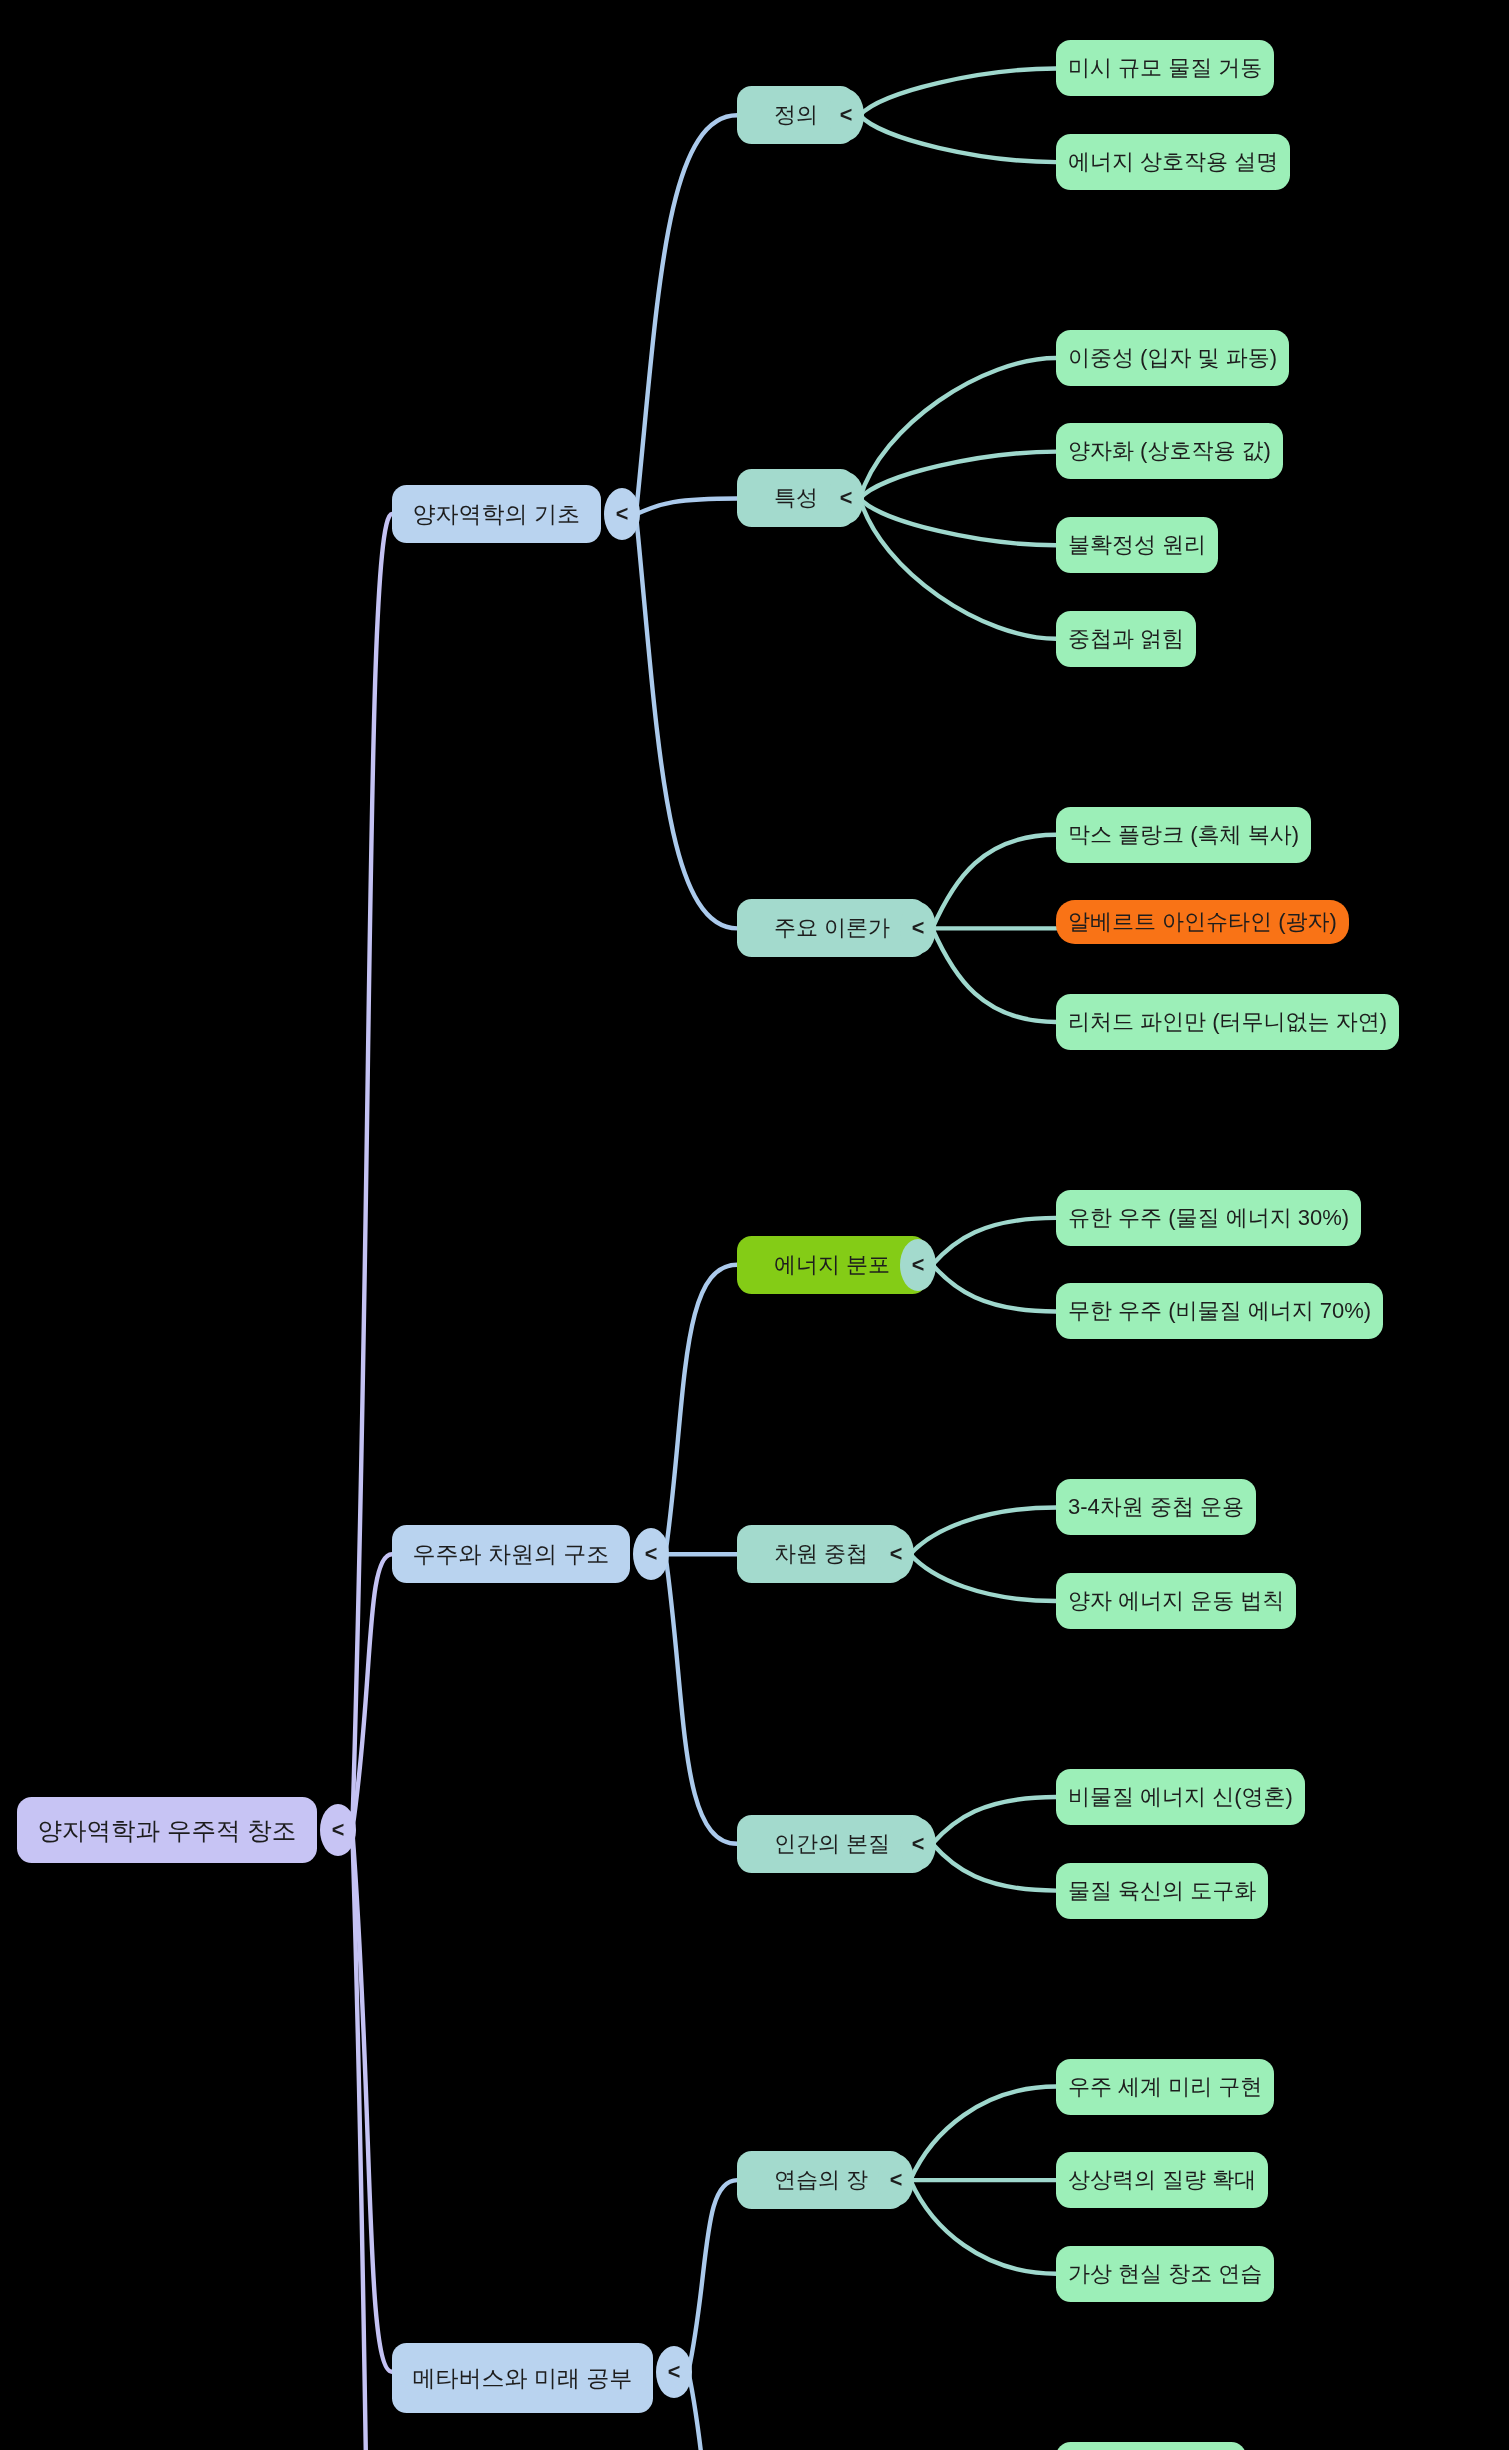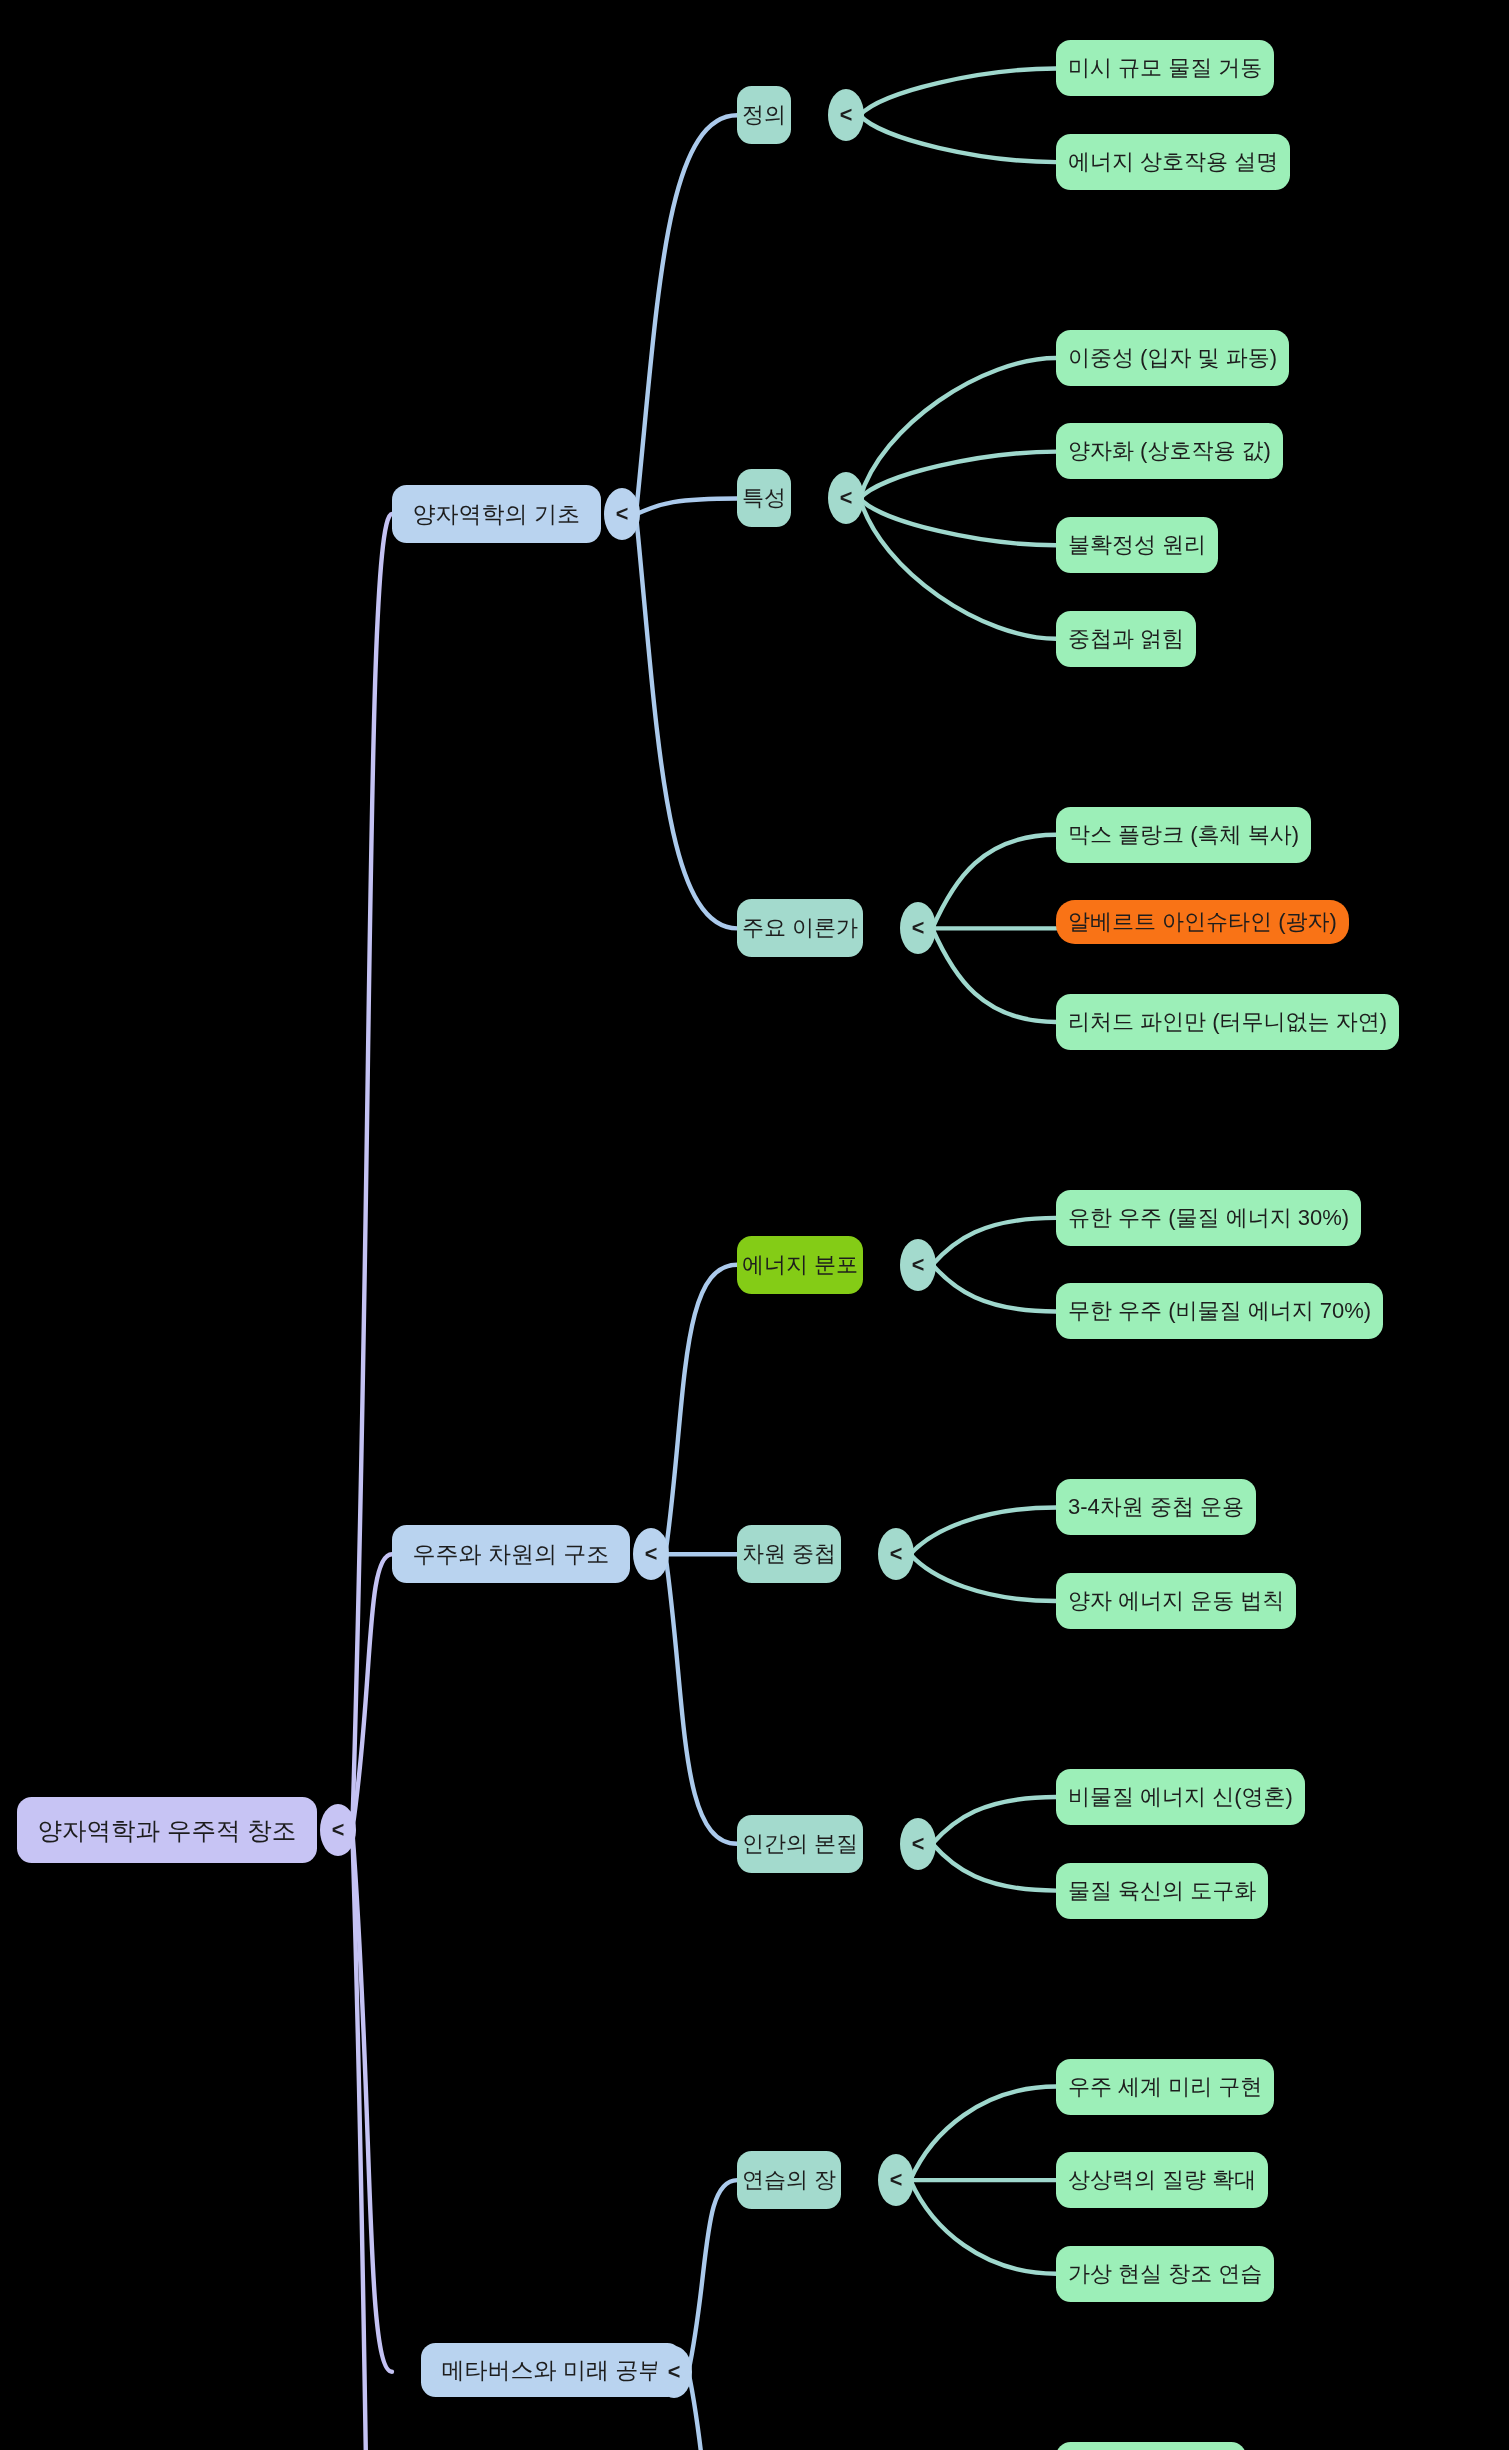--- a/index.html
+++ b/index.html
@@ -28,21 +28,21 @@
     justify-content: center;
     white-space: nowrap;
     border-radius: 14.7px;
     color: #1d1d1d;
     box-sizing: border-box;
     cursor: pointer;
     z-index: 2;
   }
   .node.lvl-root { font-size: 24.5px; padding: 0 20.6px; }
   .node.lvl-1    { font-size: 23px; padding: 0 20.6px; }
-  .node.lvl-2    { font-size: 22px; padding: 0 5px; }
+  .node.lvl-2    { font-size: 22px; padding: 0 37px; }
   .node.lvl-3    { font-size: 22px; padding: 0 12px; }
   .collapse {
     position: absolute;
     display: flex;
     align-items: center;
     justify-content: center;
     width: 36px;
     height: 52px;
     border-radius: 50%;
     color: #1d1d1d;
@@ -125,21 +125,21 @@
     <div class="node lvl-3" style="left: 1056px; top: 1190px; height: 56px; background: rgb(156, 239, 184);">유한 우주 (물질 에너지 30%)</div>
     <div class="node lvl-3" style="left: 1056px; top: 1283px; height: 56px; background: rgb(156, 239, 184);">무한 우주 (비물질 에너지 70%)</div>
     <div class="node lvl-2" style="left: 737px; top: 1525px; height: 58px; background: rgb(163, 218, 205);">차원 중첩</div>
     <div class="collapse" style="left: 878px; top: 1528px; background: rgb(163, 218, 205);">&lt;</div>
     <div class="node lvl-3" style="left: 1056px; top: 1479px; height: 56px; background: rgb(156, 239, 184);">3-4차원 중첩 운용</div>
     <div class="node lvl-3" style="left: 1056px; top: 1573px; height: 56px; background: rgb(156, 239, 184);">양자 에너지 운동 법칙</div>
     <div class="node lvl-2" style="left: 737px; top: 1815px; height: 58px; background: rgb(163, 218, 205);">인간의 본질</div>
     <div class="collapse" style="left: 900px; top: 1818px; background: rgb(163, 218, 205);">&lt;</div>
     <div class="node lvl-3" style="left: 1056px; top: 1769px; height: 56px; background: rgb(156, 239, 184);">비물질 에너지 신(영혼)</div>
     <div class="node lvl-3" style="left: 1056px; top: 1863px; height: 56px; background: rgb(156, 239, 184);">물질 육신의 도구화</div>
-    <div class="node lvl-1" style="left: 392px; top: 2343px; height: 54px; background: rgb(185, 211, 239); margin-left: 29px;">메타버스와 미래 공부</div>
+    <div class="node lvl-1" style="left: 392px; top: 2343px; height: 70px; background: rgb(185, 211, 239);">메타버스와 미래 공부</div>
     <div class="collapse" style="left: 656px; top: 2346px; background: rgb(185, 211, 239);">&lt;</div>
     <div class="node lvl-2" style="left: 737px; top: 2151px; height: 58px; background: rgb(163, 218, 205);">연습의 장</div>
     <div class="collapse" style="left: 878px; top: 2154px; background: rgb(163, 218, 205);">&lt;</div>
     <div class="node lvl-3" style="left: 1056px; top: 2059px; height: 56px; background: rgb(156, 239, 184);">우주 세계 미리 구현</div>
     <div class="node lvl-3" style="left: 1056px; top: 2152px; height: 56px; background: rgb(156, 239, 184);">상상력의 질량 확대</div>
     <div class="node lvl-3" style="left: 1056px; top: 2246px; height: 56px; background: rgb(156, 239, 184);">가상 현실 창조 연습</div>
     <div class="node lvl-3" style="left: 1056px; top: 2442px; height: 56px; background: rgb(156, 239, 184);">문화 콘텐츠 생산</div>
   </div>
 
 

